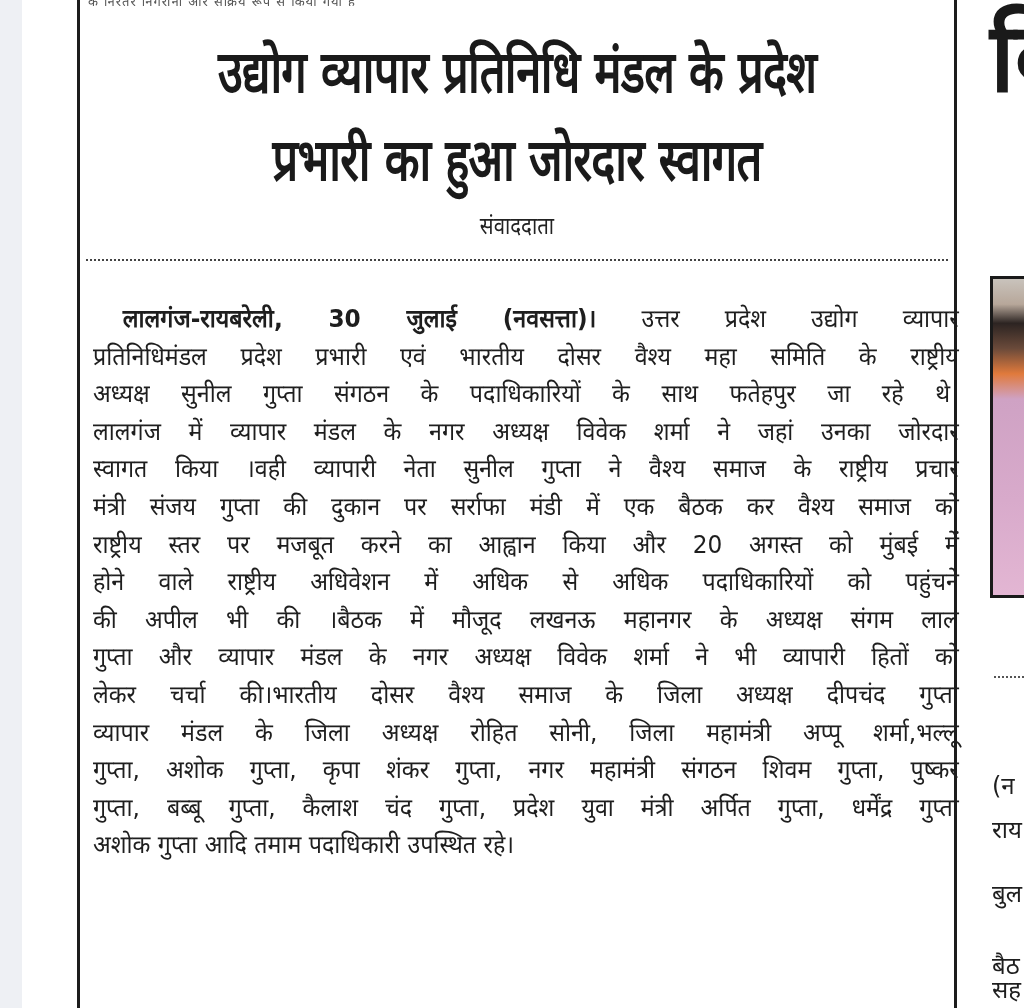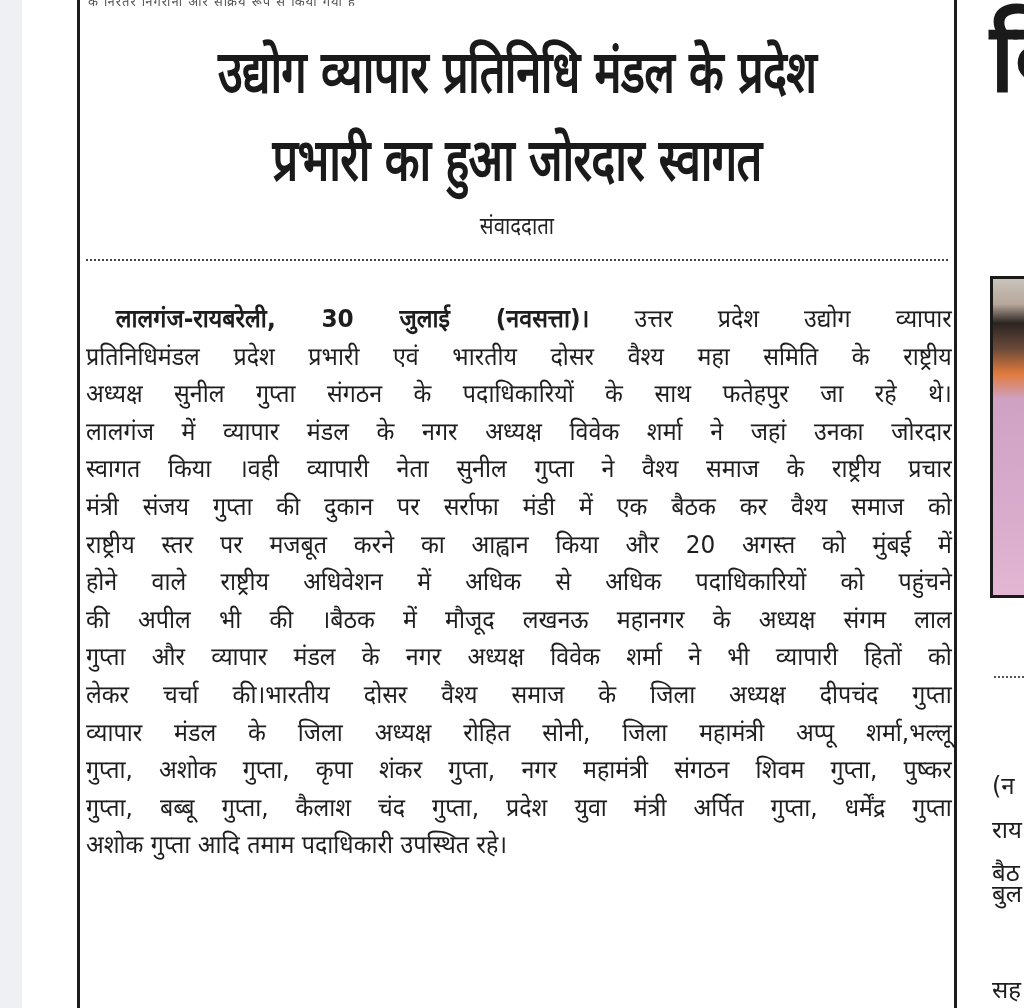--- a/index.html
+++ b/index.html
@@ -32,21 +32,21 @@
   .headline.l2 { top:118px; font-size:58px; transform:scaleX(0.78); letter-spacing:-1px; }
   .byline {
     position:absolute; left:82px; width:870px; top:208px; text-align:center;
     font-size:24px; transform:scaleX(0.85); transform-origin:center top; color:#222;
   }
   .dots {
     position:absolute; left:86px; top:259px; width:862px; height:0;
     border-top:2px dotted #444;
   }
   .article {
-    position:absolute; left:86px; top:300px; width:866px;
+    position:absolute; left:93px; top:300px; width:866px;
   }
   .line {
     height:37.6px; line-height:37.6px; font-size:25px; white-space:nowrap;
     text-align:justify; text-align-last:justify; color:#1e1e1e;
     transform:scaleX(0.93); transform-origin:left center; width:931px;
   }
   .line.last { text-align-last:left; }
   .dateline { font-weight:bold; }
   .line.first { padding-left:32px; width:899px; }
   .neighbor-head {
@@ -98,14 +98,14 @@
   <div class="line">गुप्ता, बब्बू गुप्ता, कैलाश चंद गुप्ता, प्रदेश युवा मंत्री अर्पित गुप्ता, धर्मेंद्र गुप्ता</div>
   <div class="line last">अशोक गुप्ता आदि तमाम पदाधिकारी उपस्थित रहे।</div>
 </div>
 
 <div class="neighbor-head">वि</div>
 <div class="photo"></div>
 <div class="neighbor-dots"></div>
 <div class="neighbor-text" style="top:768px">(न</div>
 <div class="neighbor-text" style="top:812px">राय</div>
 <div class="neighbor-text" style="top:876px">बुल</div>
-<div class="neighbor-text" style="top:855px">बैठ</div>
+<div class="neighbor-text" style="top:948px">बैठ</div>
 <div class="neighbor-text" style="top:972px">सह</div>
 
 </body></html>

